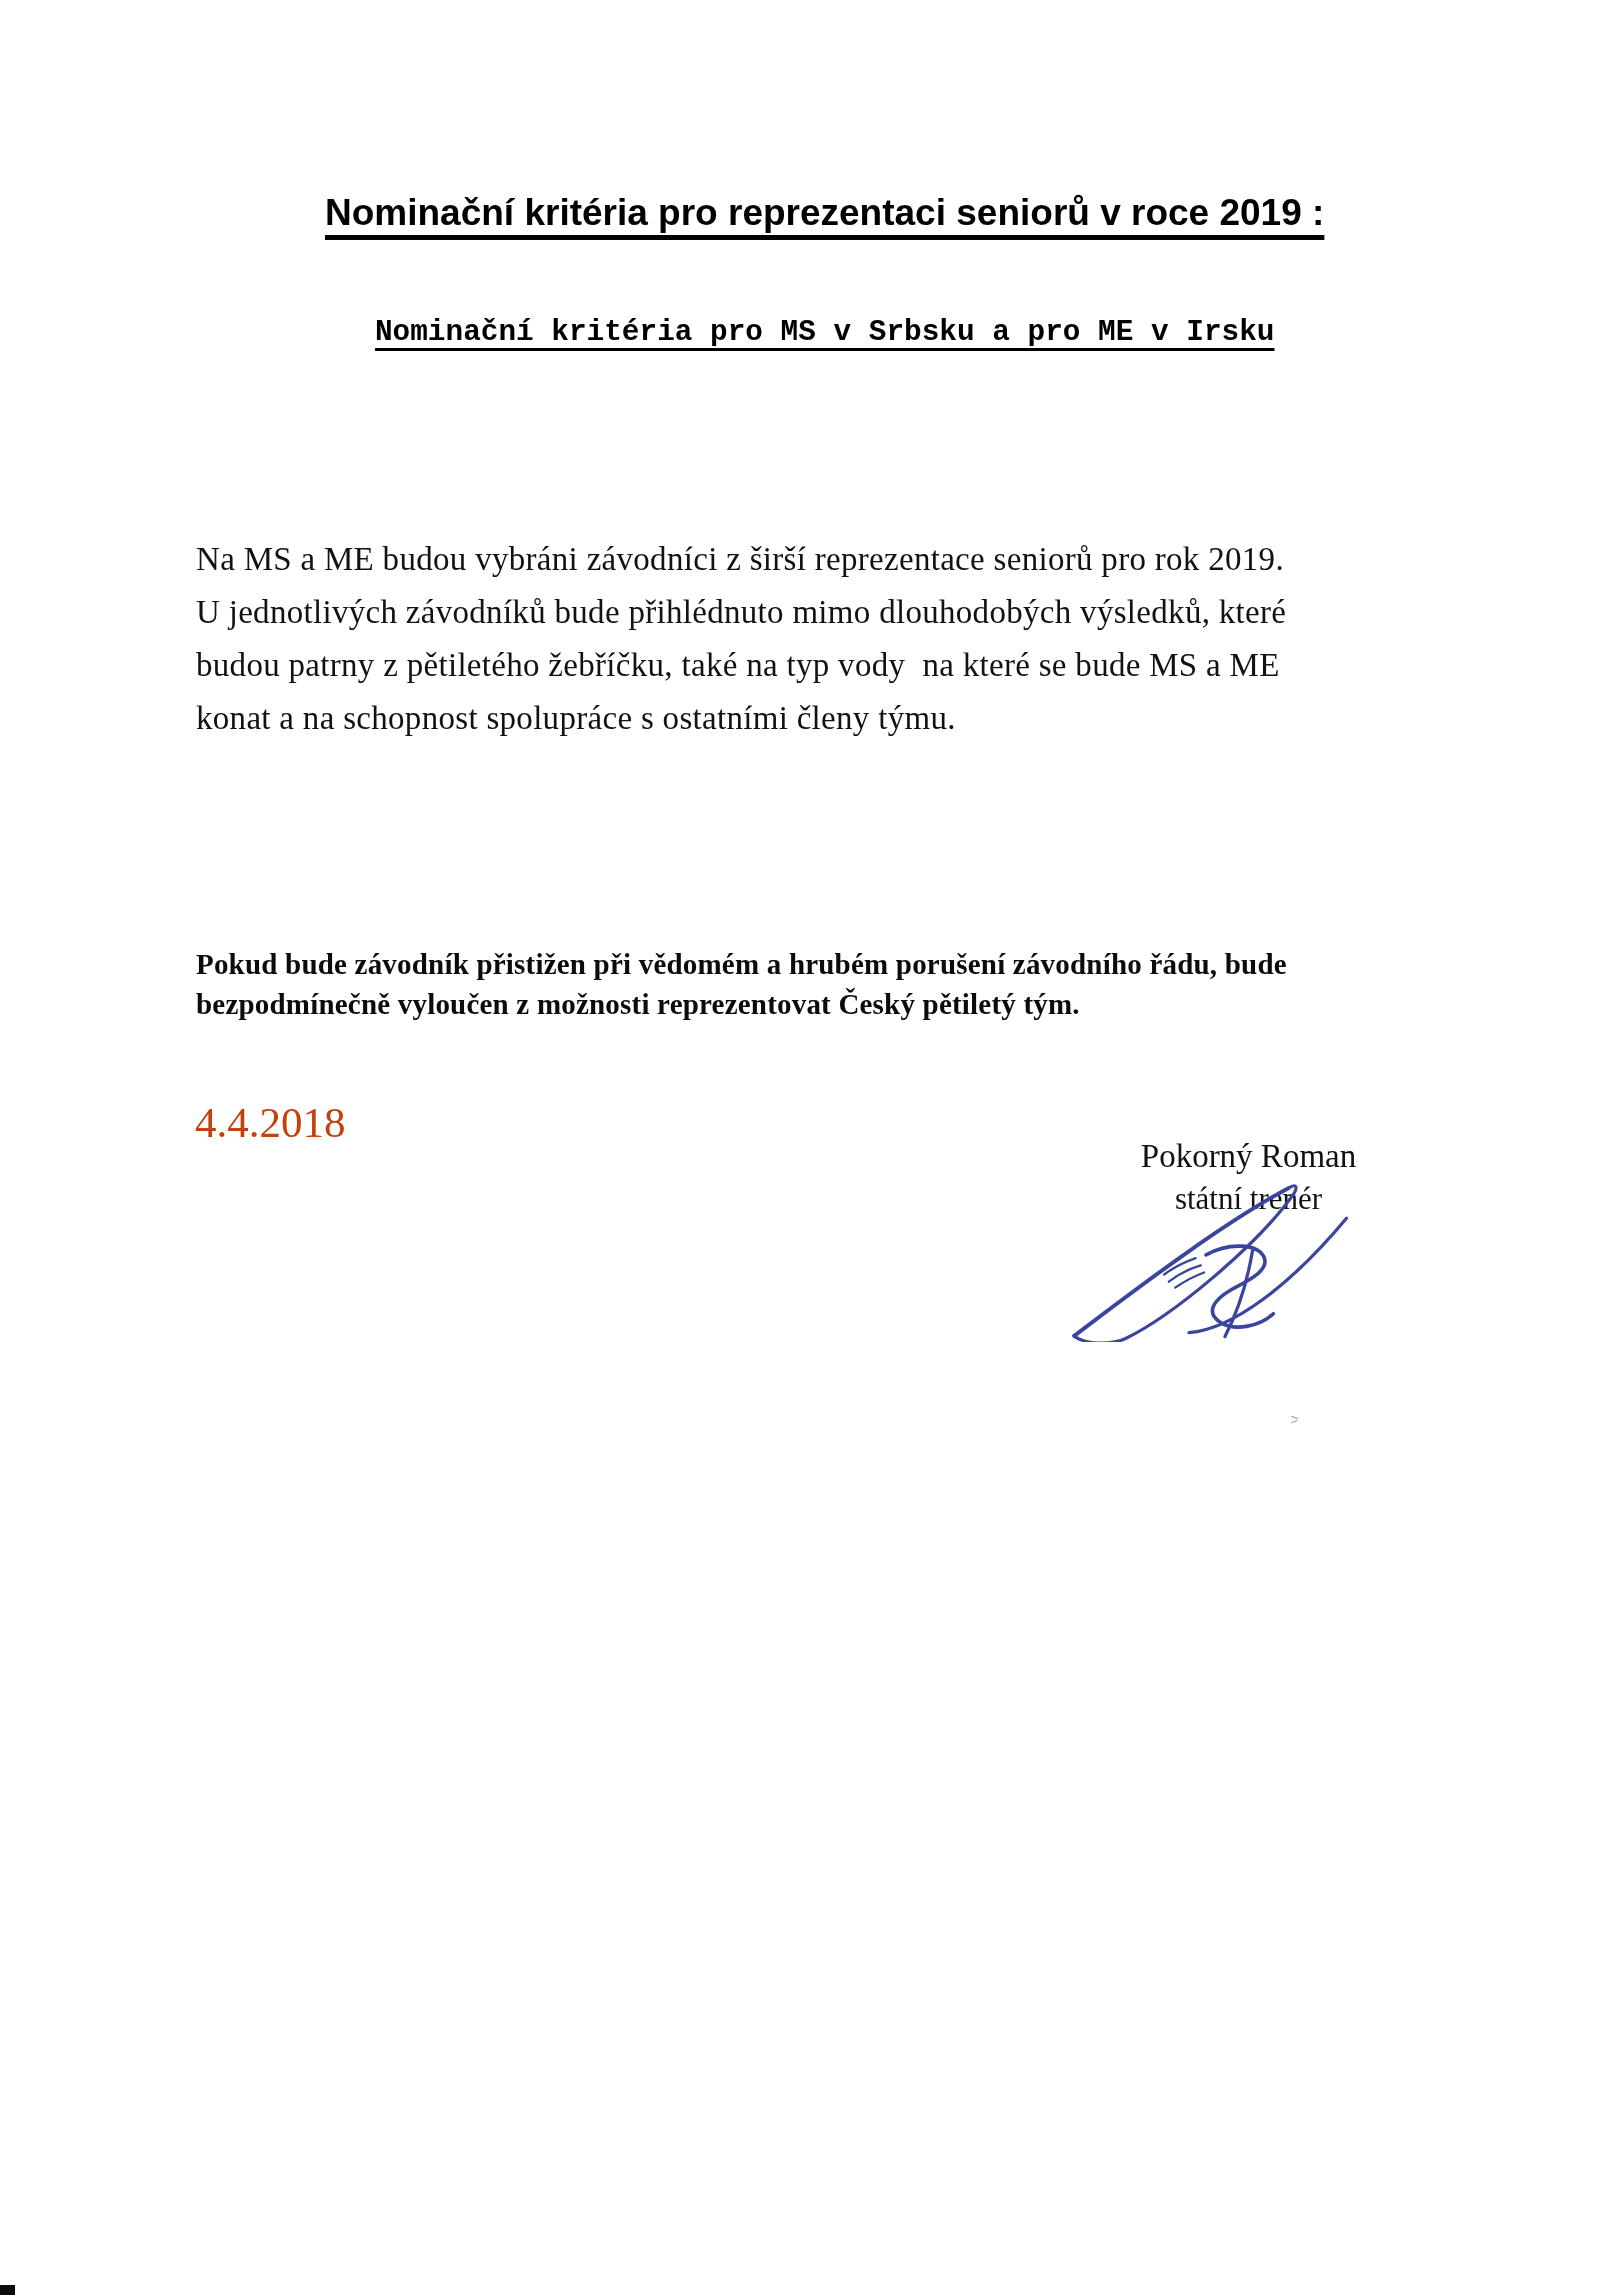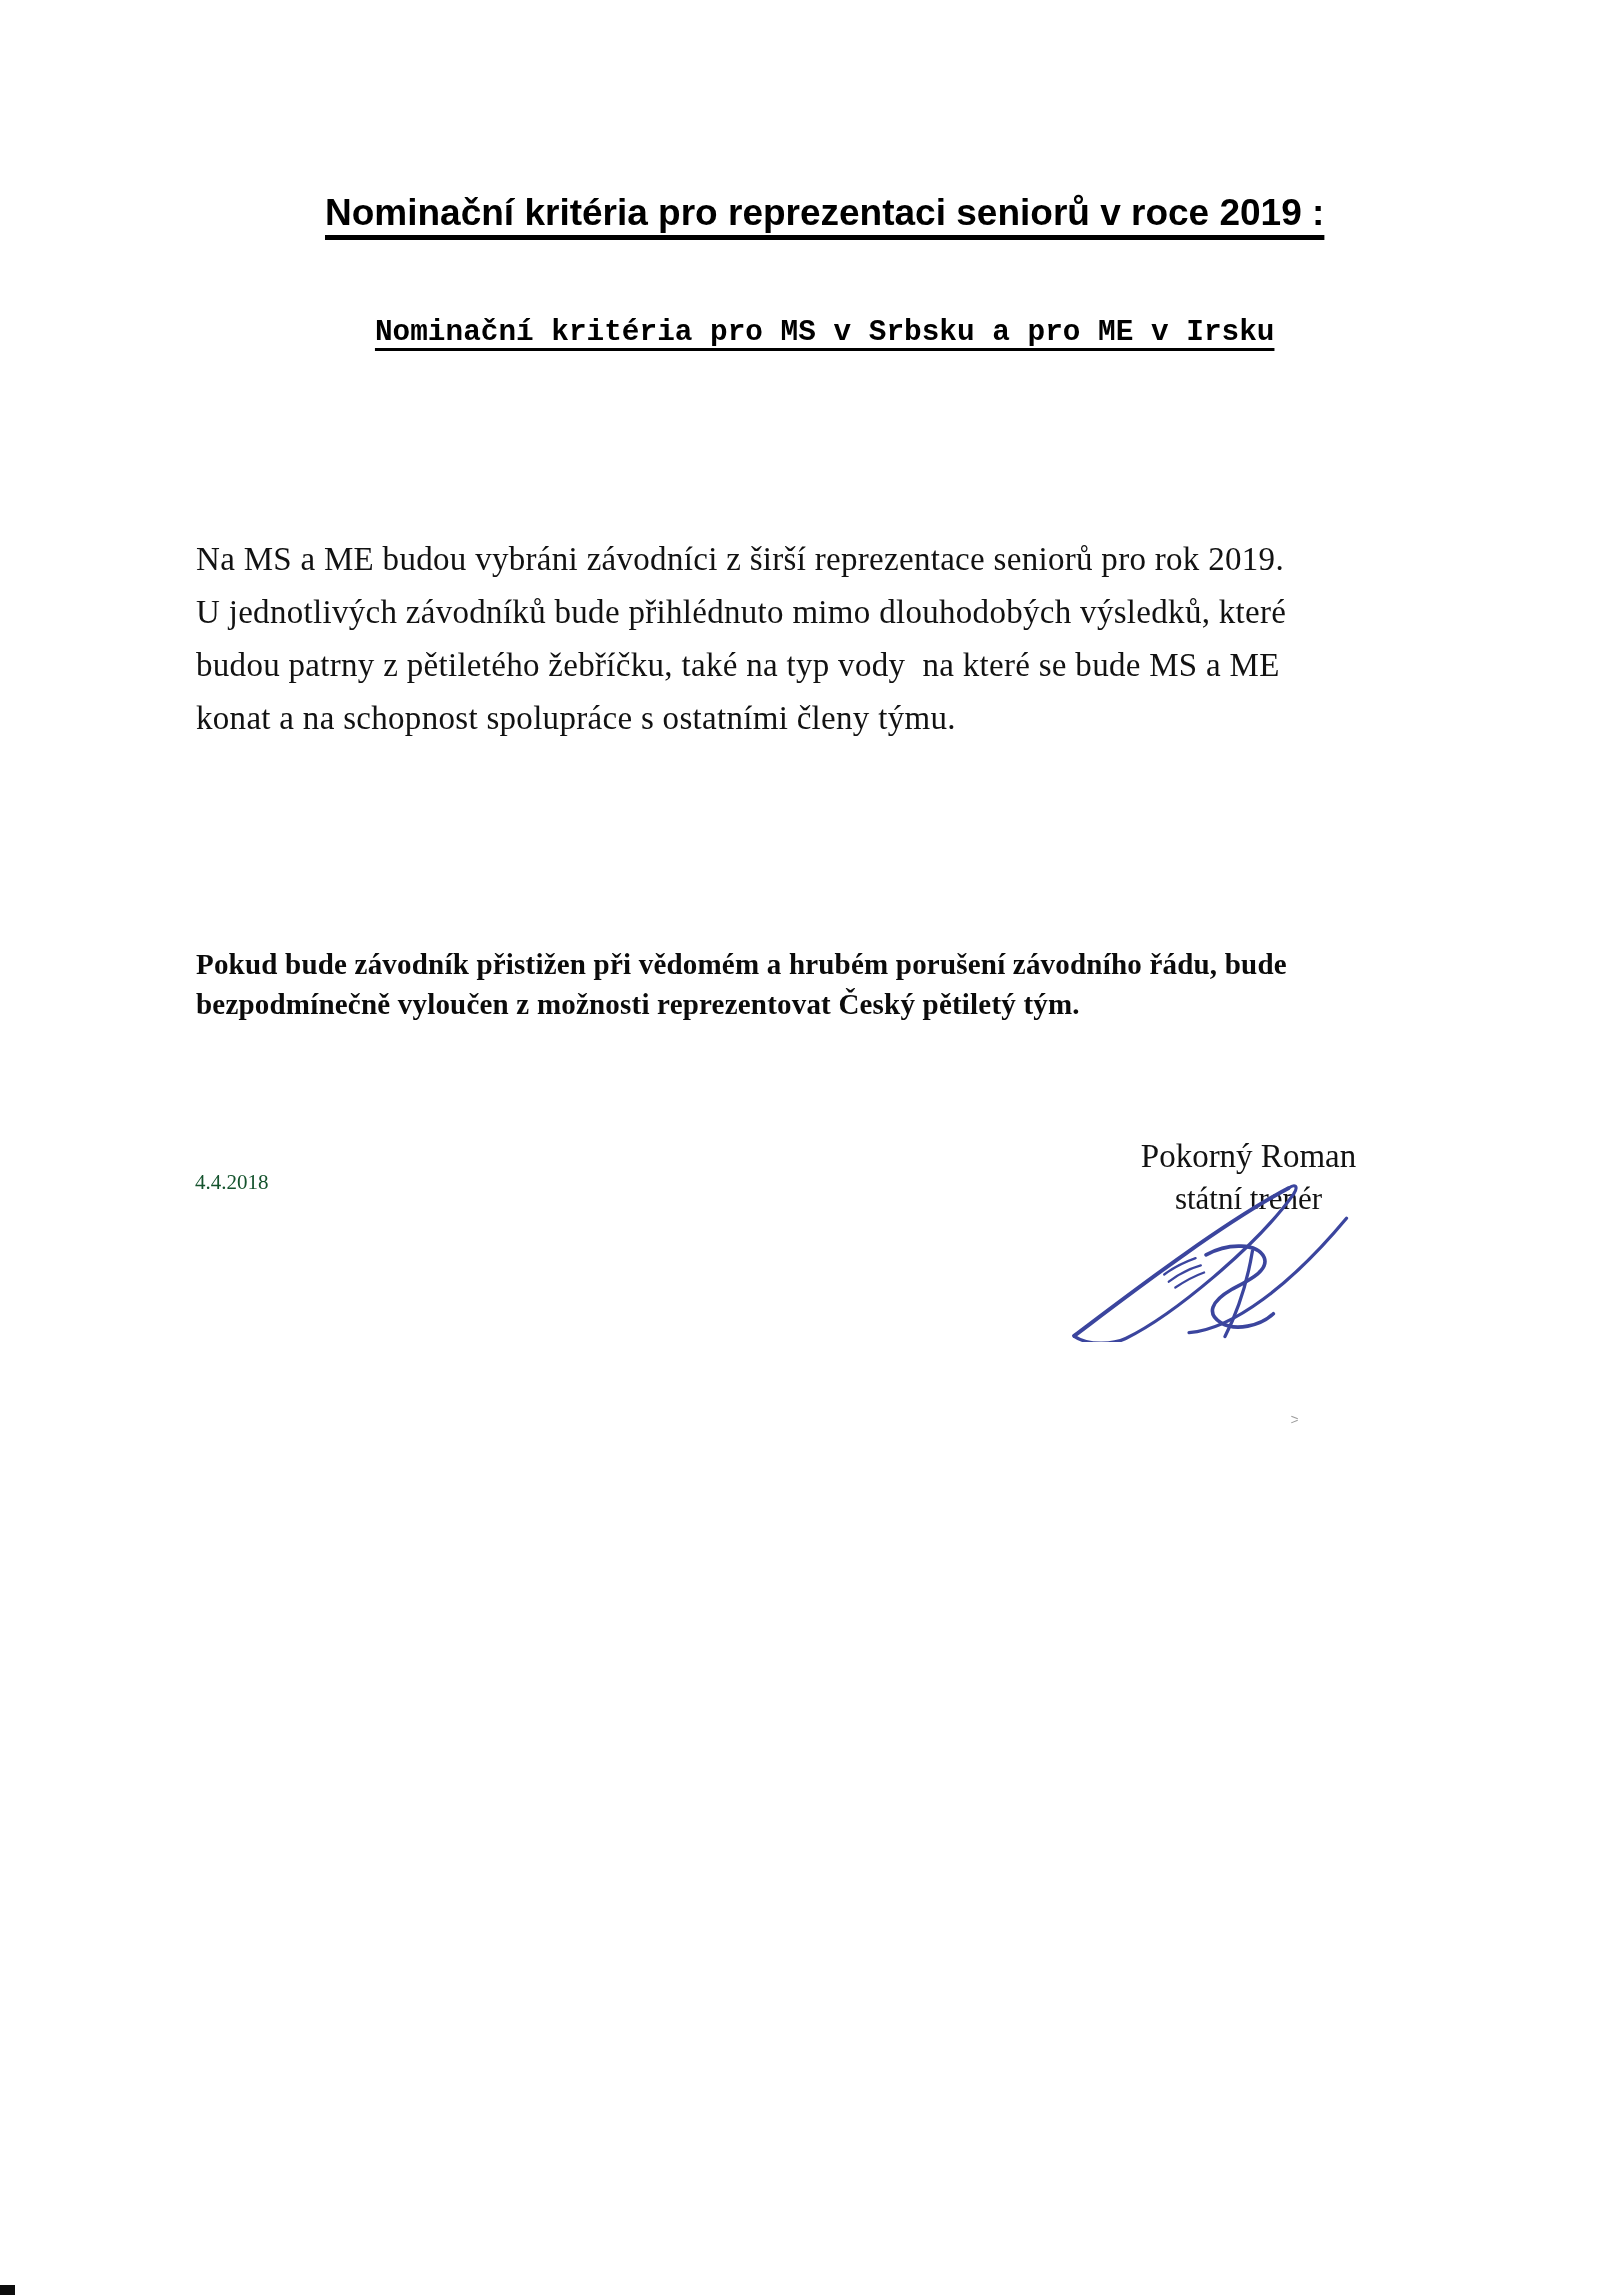--- a/index.html
+++ b/index.html
@@ -67,23 +67,23 @@
     line-height: 40px;
     font-weight: 700;
     white-space: pre-wrap;
     color: #0b0b0b;
     letter-spacing: 0.2px;
   }
   
   .doc-date {
     position: absolute;
     left: 195px;
-    top: 1170px;
-    font-size: 21px;
-    color: #14532d;
+    top: 1098px;
+    font-size: 43px;
+    color: #c2410c;
   }
   .signer {
     position: absolute;
     left: 1052px;
     top: 1105px;
     width: 393px;
     text-align: center;
     color: #121212;
     margin-top: 32px;
   }

